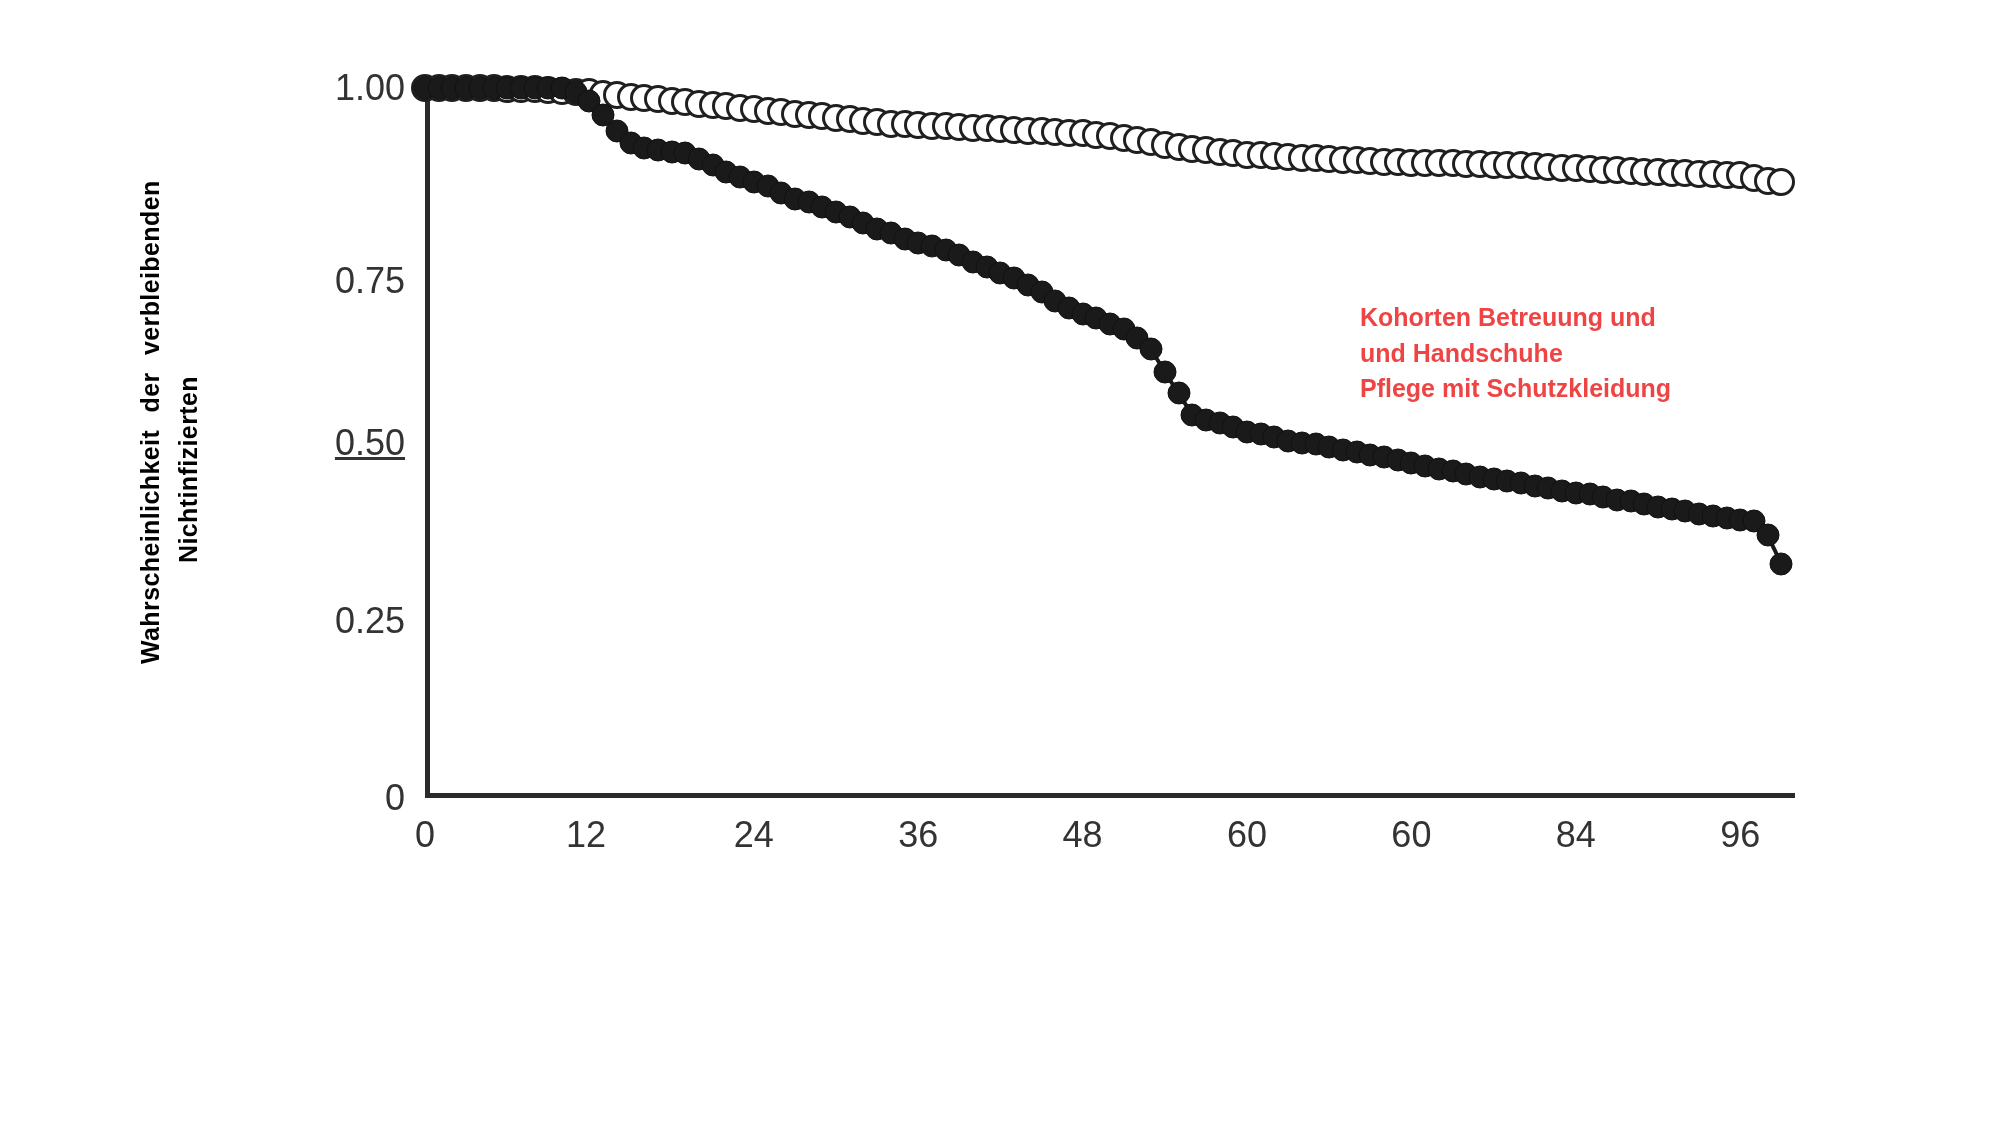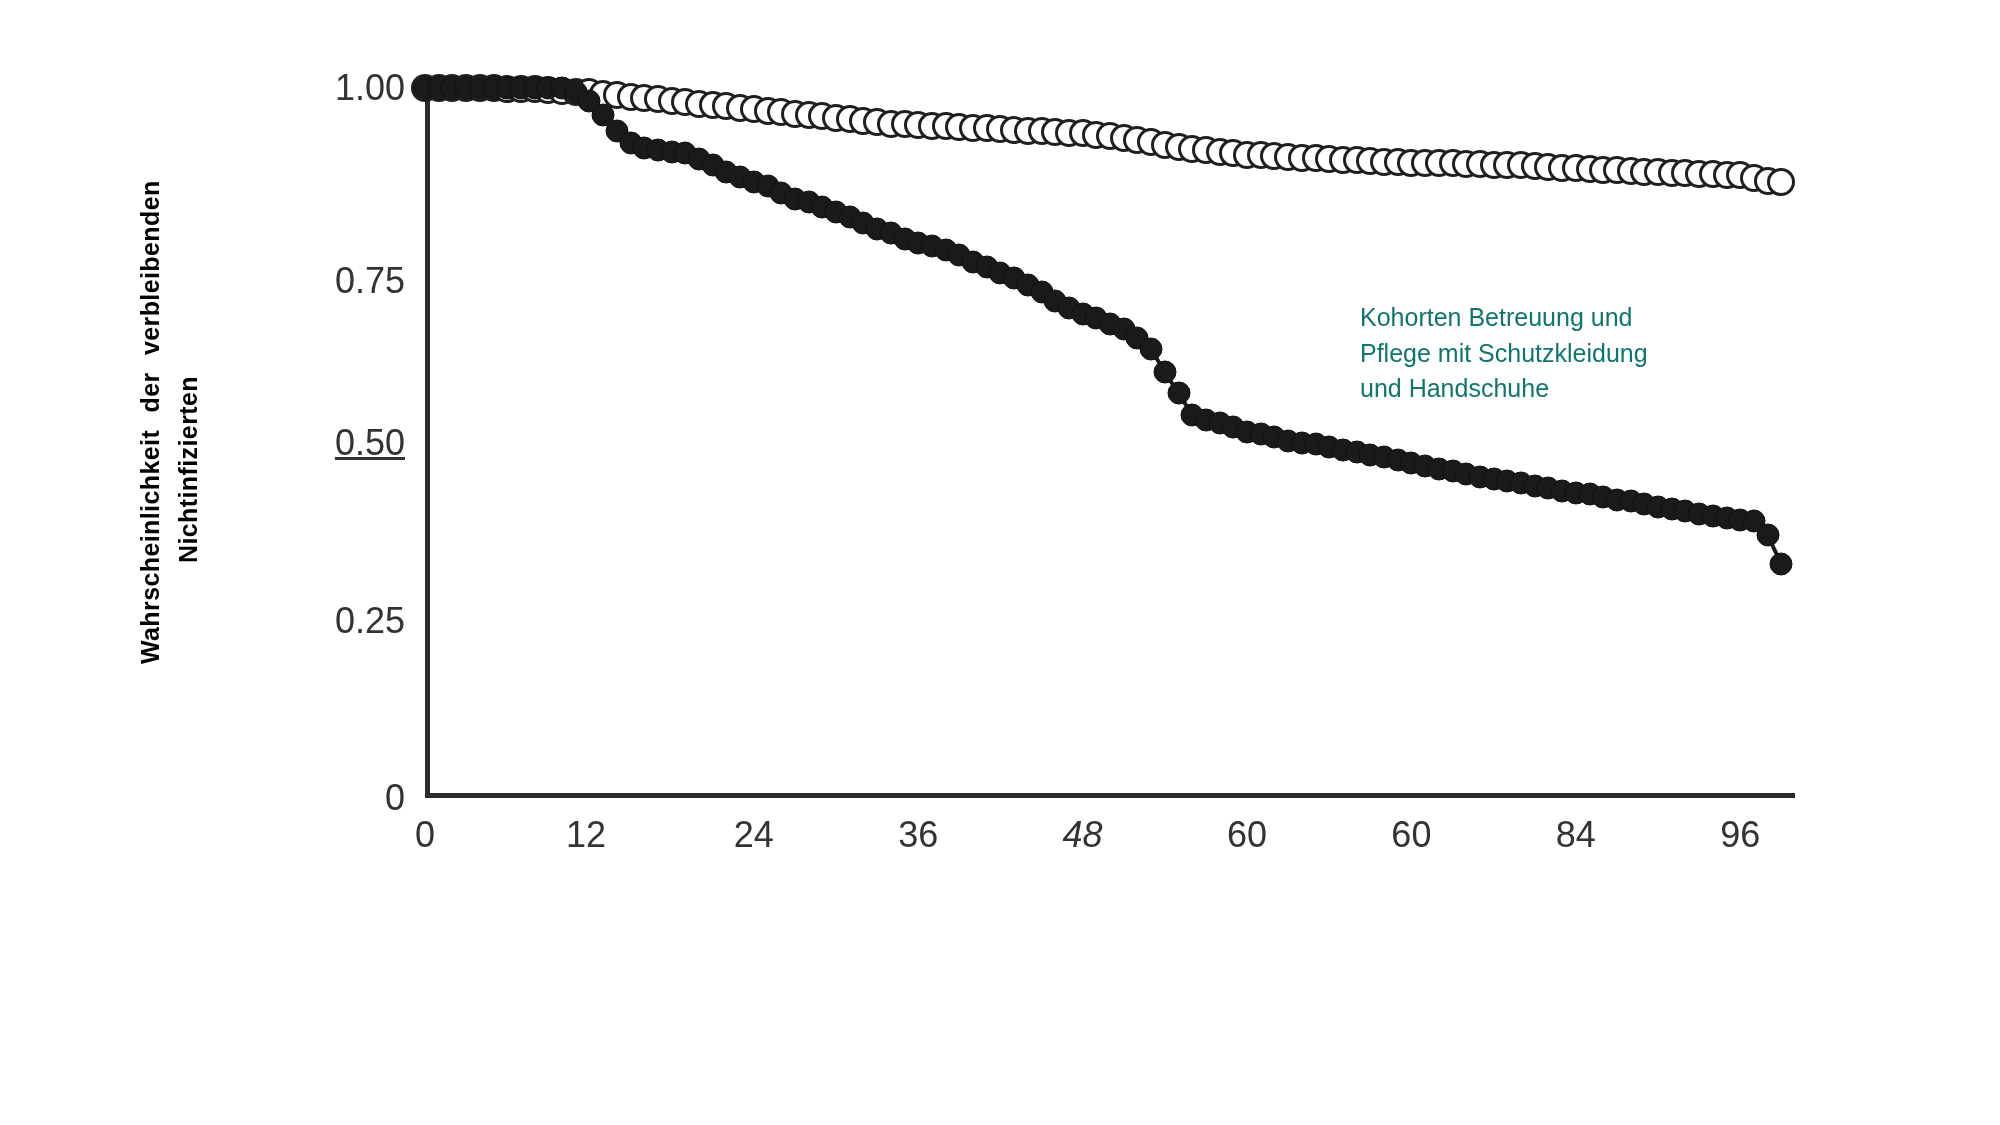--- a/index.html
+++ b/index.html
@@ -108,22 +108,22 @@
   }
   svg.lines {
     position: absolute;
     left: 0;
     top: 0;
     overflow: visible;
   }
   
   .annot {
     position: absolute;
-    font-weight: normal;
-    color: #0f766e;
+    font-weight: bold;
+    color: #ef4444;
   }
   #annot-cohort {
     left: 1360px;
     top: 300px;
     width: 430px;
     font-size: 25px;
     line-height: 1.42;
     text-align: justify;
   }
   #annot-cohort span { display: block; }
@@ -370,27 +370,27 @@
         <div class="ytick" style="top: 532.5px;">0.25</div>
         <div class="ytick" style="top: 355px; text-decoration: underline;">0.50</div>
         <div class="ytick" style="top: 193px;">0.75</div>
         <div class="ytick" style="top: 0px;">1.00</div>
       </div>
     <div id="xticks">
         <div class="xtick" style="left: 0px;">0</div>
         <div class="xtick" style="left: 161px;">12</div>
         <div class="xtick" style="left: 328.8px;">24</div>
         <div class="xtick" style="left: 493.2px;">36</div>
-        <div class="xtick" style="left: 657.6px; font-style: italic;">48</div>
+        <div class="xtick" style="left: 657.6px;">48</div>
         <div class="xtick" style="left: 822px;">60</div>
         <div class="xtick" style="left: 986.4px;">60</div>
         <div class="xtick" style="left: 1150.8px;">84</div>
         <div class="xtick" style="left: 1315.2px;">96</div>
       </div>
   </div>
 
   <div class="annot" id="annot-cohort">
       <span>Kohorten    Betreuung    und</span>
+      <span>und Handschuhe</span>
       <span>Pflege    mit    Schutzkleidung</span>
-      <span>und Handschuhe</span>
     </div>
 
 </div>
 
 </body></html>

